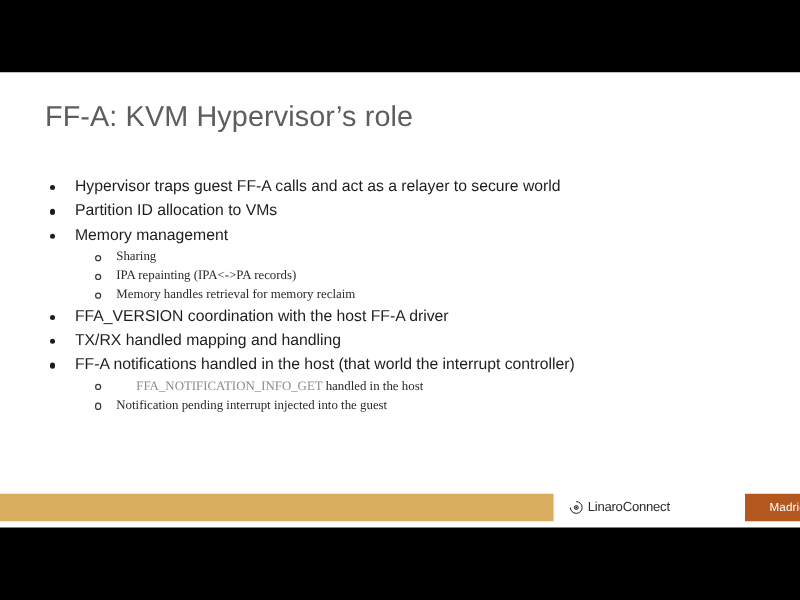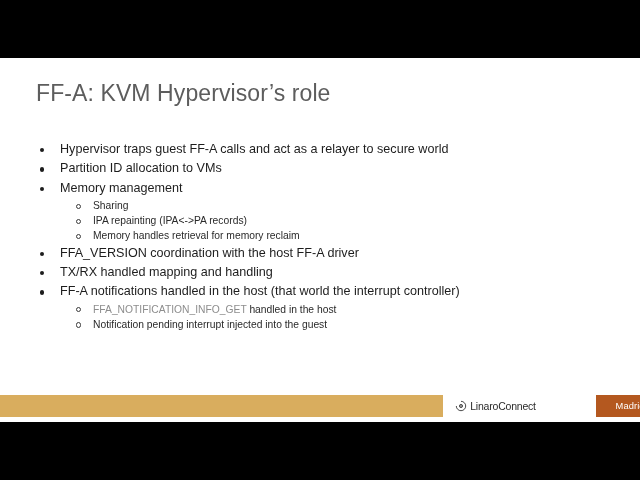--- a/index.html
+++ b/index.html
@@ -95,41 +95,42 @@
     border-radius: 50%;
     background: #1d1d1d;
   }
 
   
   li.lvl2 {
     padding-left: 93px;
     font-size: 10.3px;
     line-height: 15.1px;
     color: #2a2a2a;
+    font-family: Liberation Serif, serif;
   }
   li.lvl2 > .marker {
     position: absolute;
     left: 76px;
     top: 0;
     line-height: 15.1px;
   }
   li.lvl2 > .marker::before {
     content: "";
     display: block;
     position: absolute;
     left: 0;
     top: 5.5px;
     width: 3.2px;
     height: 3.2px;
     border-radius: 50%;
     border: 1px solid #3a3a3a;
     background: transparent;
   }
 
-  .dim-token { color: #8d8d8d; }
+  .dim-token { color: #8d8d8d; margin-left: 16px; }
 
   
   #footer {
     position: absolute;
     left: 0;
     top: 337px;
     width: 640px;
     height: 32px;
   }
   #footer-gold {

